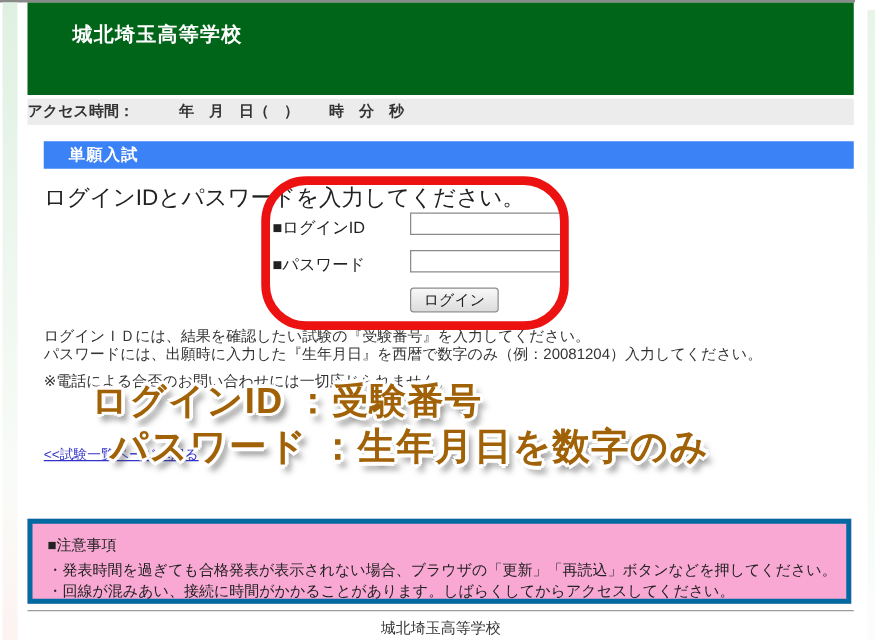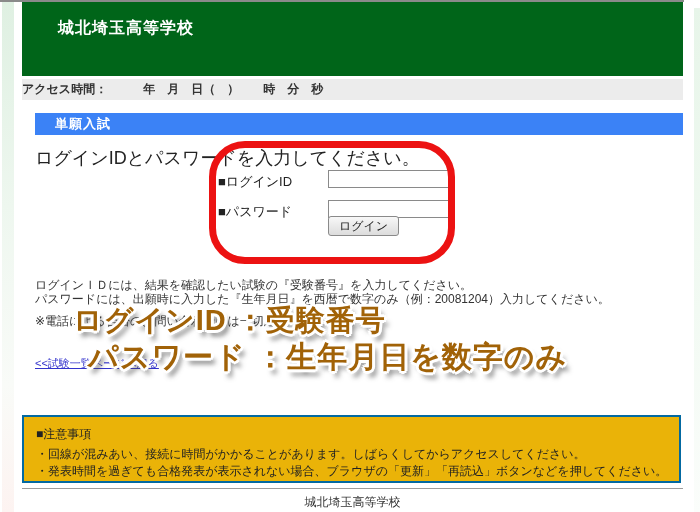--- a/index.html
+++ b/index.html
@@ -63,37 +63,37 @@
   .id-label  { left:218px; top:173px; }
   .pw-label  { left:218px; top:203px; }
   .text-input {
     position:absolute; width:124px; height:18px;
     border:1px solid #8a8a8a; background:#fff;
     font-size:12px; padding:0 3px;
   }
   .id-input { left:328px; top:170px; }
   .pw-input { left:328px; top:200px; }
   .login-btn {
-    position:absolute; left:328px; top:216px;
+    position:absolute; left:328px; top:230px;
     height:20px; padding:0 10px;
     font-size:12px; color:#222;
     background:linear-gradient(to bottom,#f8f8f8,#dcdcdc);
     border:1px solid #8a8a8a; border-radius:3px;
     font-family:"Liberation Sans","DejaVu Sans",sans-serif;
     text-align:center;
   }
 
   
   .red-ring {
     left:209px; top:141px; width:246px; height:123px;
     border:7px solid #ec1212; border-radius:36px;
     z-index:15;
   }
 
-  .note-line { left:35px; font-size:12px; color:#333; white-space:nowrap;margin-top:16px; }
+  .note-line { left:35px; font-size:12px; color:#333; white-space:nowrap; }
   .note1 { top:261px; }
   .note2 { top:275px; }
   .phone-note { top:297px; font-size:12px;text-align:center; }
 
   .back-link {
     left:35px; top:356px; font-size:11px;
     color:#3333cc; text-decoration:underline; white-space:nowrap;
   }
 
   
@@ -104,21 +104,21 @@
       -2px -2px 0 #fff, 2px -2px 0 #fff, -2px 2px 0 #fff, 2px 2px 0 #fff,
       -3px 0 0 #fff, 3px 0 0 #fff, 0 -3px 0 #fff, 0 3px 0 #fff,
       4px 6px 5px rgba(70,70,70,0.75);
   }
   .red-note1 { left:73px; top:301px; font-size:29px; }
   .red-note2 { left:88px; top:337px; font-size:30px; }
 
   
   .caution-box {
     left:22px; top:415px; width:659px; height:68px;
-    background:#eab308; border:2px solid #0369a1;
+    background:#f9a8d4; border:4px solid #0369a1;
     padding:9px 12px;
   }
   .caution-title { font-size:12px; color:#222; margin-bottom:3px; }
   .caution-item  { font-size:12px; color:#222; line-height:17px; white-space:nowrap; }
 
   .footer-line { left:22px; top:488px; width:661px; height:1px; background:#9c9c9c; }
   .footer-text {
     left:22px; top:494px; width:661px; text-align:center;
     font-size:12px; color:#333;
   }
@@ -158,18 +158,18 @@
 <div class="abs note-line note2">パスワードには、出願時に入力した『生年月日』を西暦で数字のみ（例：20081204）入力してください。</div>
 <div class="abs note-line phone-note">※電話による合否のお問い合わせには一切応じられません。</div>
 
 <a href="#" class="abs back-link">&lt;&lt;試験一覧ページへ戻る</a>
 
 <div class="abs red-note red-note1">ログインID ：受験番号</div>
 <div class="abs red-note red-note2">パスワード ：生年月日を数字のみ</div>
 
 <div class="abs caution-box">
   <div class="caution-title">■注意事項</div>
+  <div class="caution-item">・発表時間を過ぎても合格発表が表示されない場合、ブラウザの「更新」「再読込」ボタンなどを押してください。</div>
   <div class="caution-item">・回線が混みあい、接続に時間がかかることがあります。しばらくしてからアクセスしてください。</div>
-  <div class="caution-item">・発表時間を過ぎても合格発表が表示されない場合、ブラウザの「更新」「再読込」ボタンなどを押してください。</div>
 </div>
 
 <div class="abs footer-line"></div>
 <div class="abs footer-text">城北埼玉高等学校</div>
 
 </body></html>

